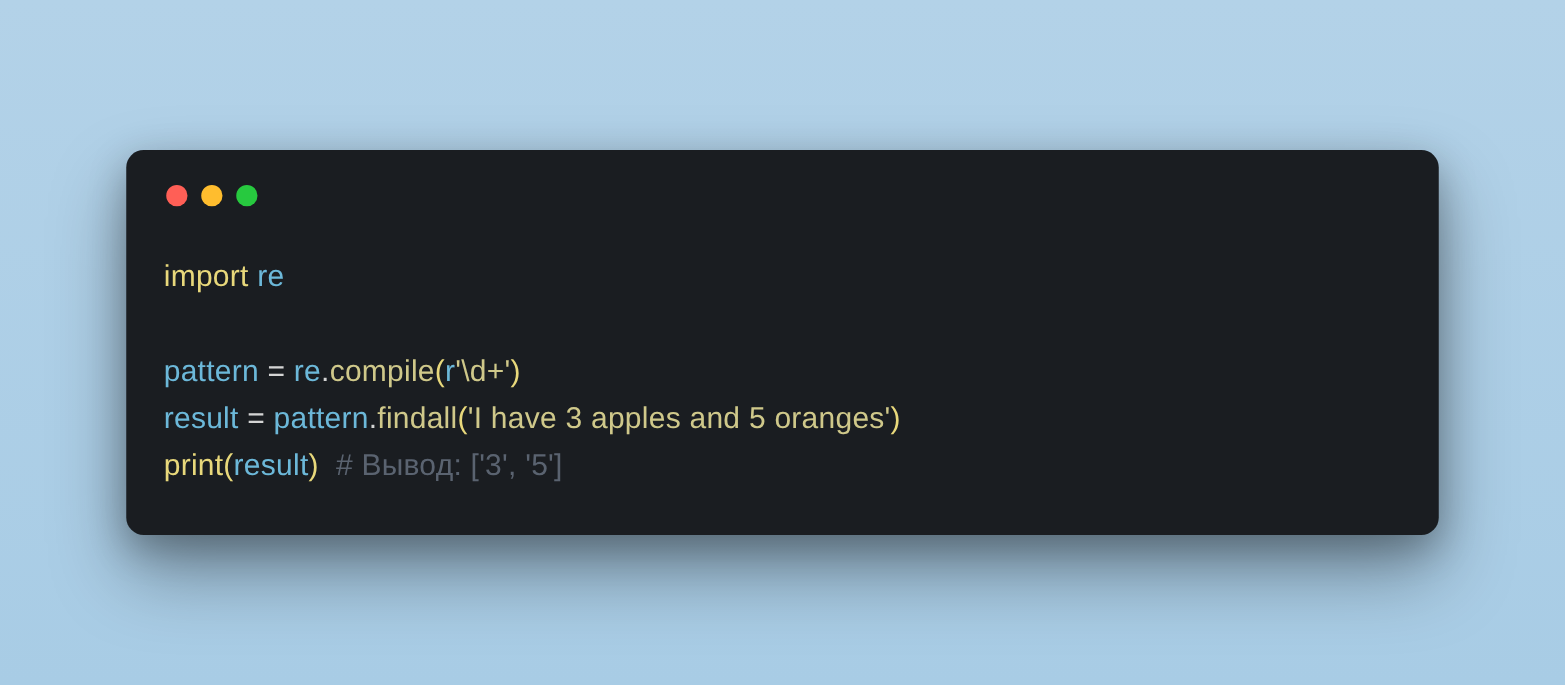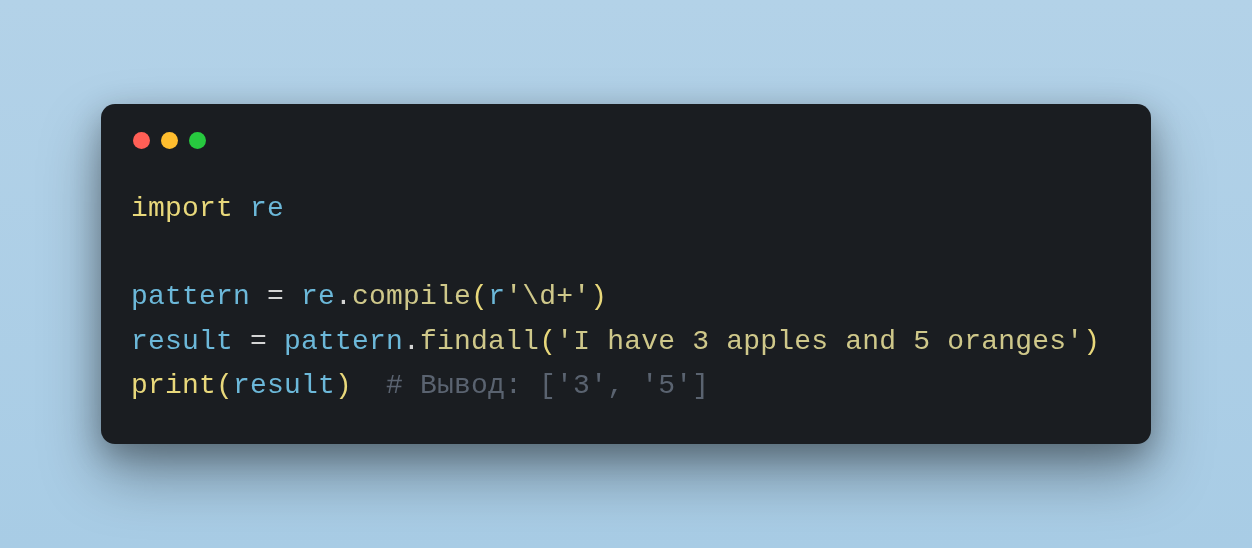--- a/index.html
+++ b/index.html
@@ -37,25 +37,25 @@
       width: 17px;
       height: 17px;
       border-radius: 50%;
     }
 
     .tl-red { background: #ff5f56; }
     .tl-yellow { background: #ffbd2e; }
     .tl-green { background: #27c93f; }
 
     .code {
-      font-size: 28px;
+      font-size: 24px;
       line-height: 1.58;
       white-space: pre;
       color: #d4d4d4;
-      font-family: Liberation Mono, monospace;
+      font-family: Liberation Sans, sans-serif;
       letter-spacing: 0.2px;
     }
 
     .kw-import { color: #e8d87b; }
     .mod { color: #6cb8d9; }
     .var { color: #6cb8d9; }
     .op { color: #d4d4d4; }
     .obj { color: #6cb8d9; }
     .method { color: #cfc88a; }
     .func { color: #e8d87b; }

